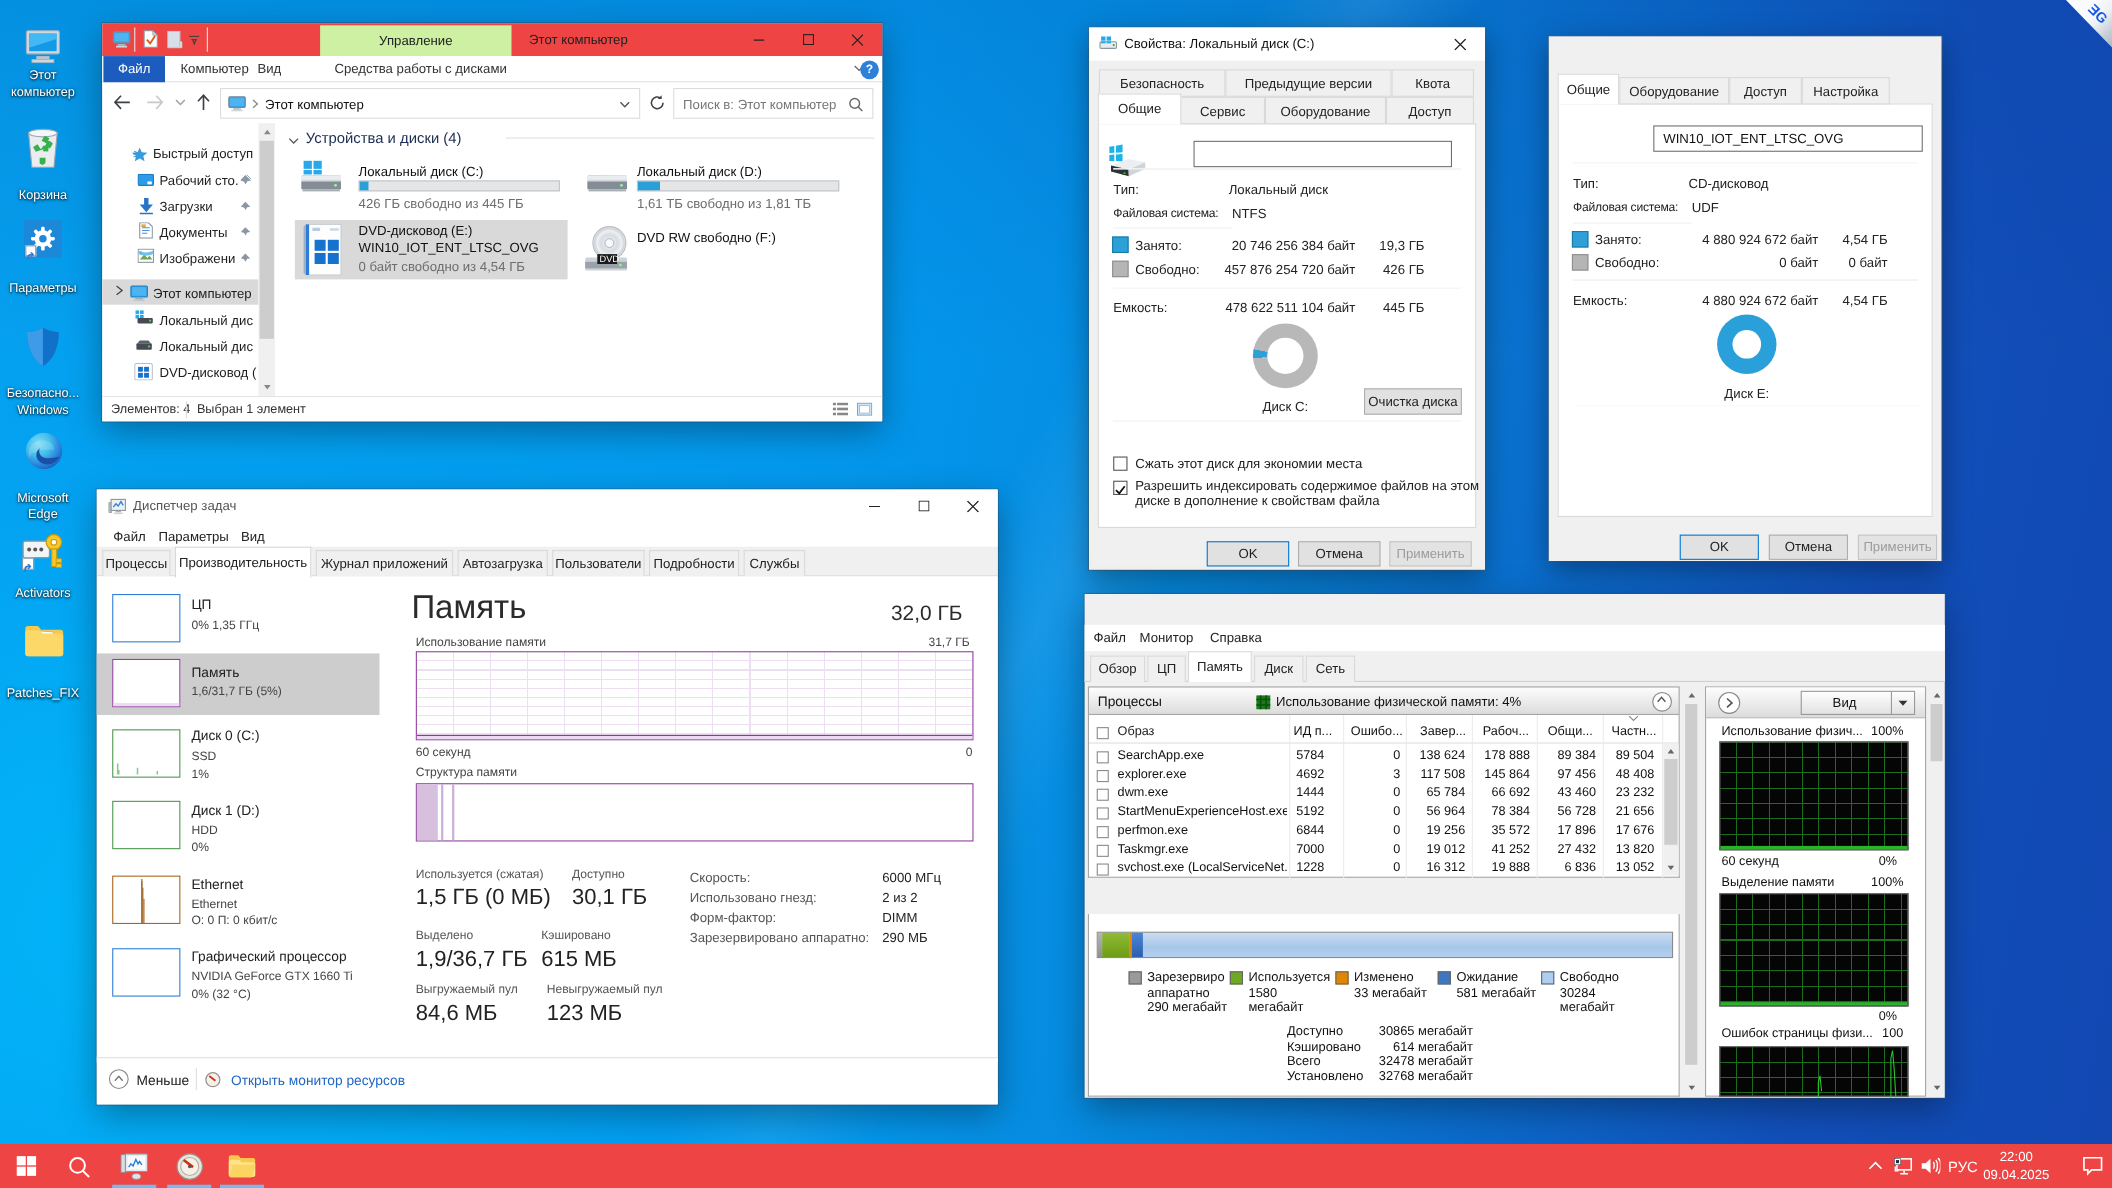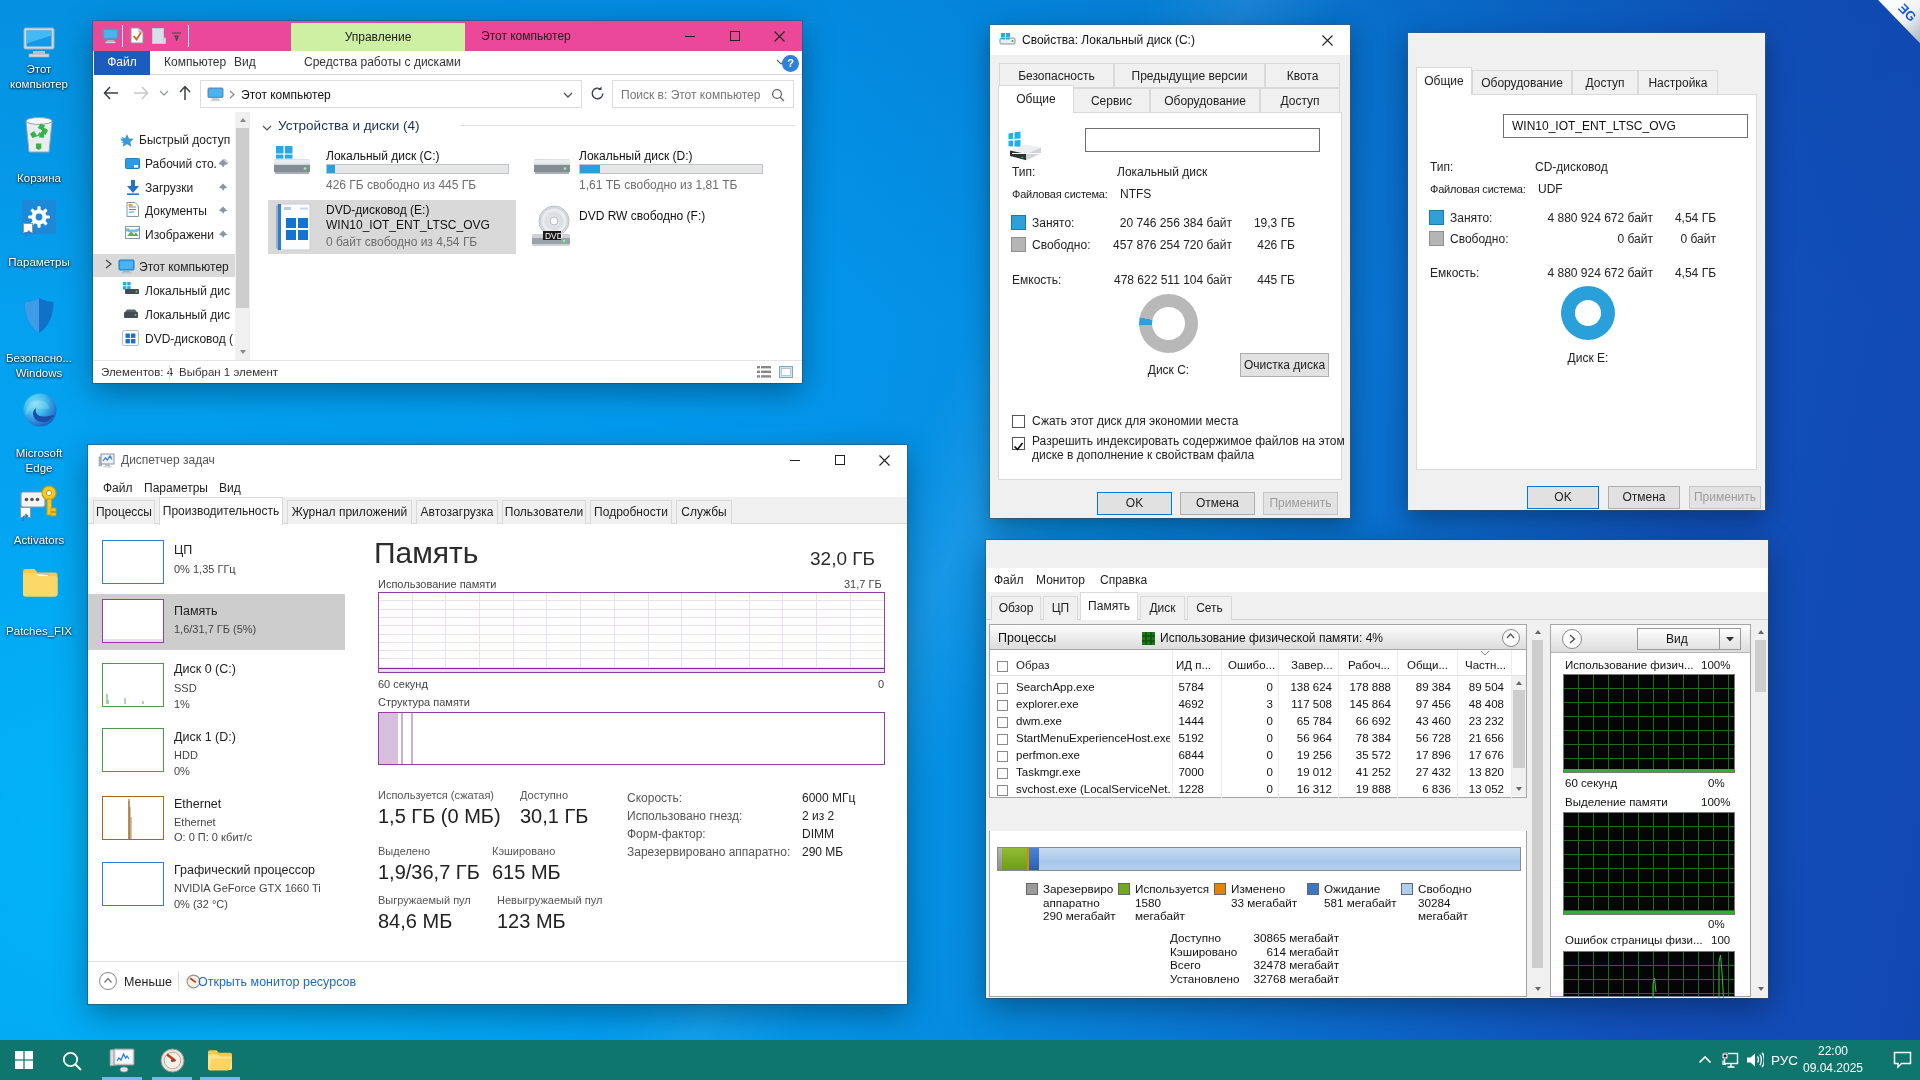--- a/index.html
+++ b/index.html
@@ -124,21 +124,21 @@
    <rect x="14" y="7" width="12" height="16" fill="#fdfdfb" stroke="#b9b39c" stroke-width=".8" transform="rotate(4 20 15)"></rect>
    <path d="M17 11h6M17 14h6M17 17h4" stroke="#9aa" stroke-width="1" transform="rotate(4 20 15)"></path>
    <path d="M1 27V8.5C1 7 2 6 3.5 6H14l2.5 2.8H33c1.4 0 2.5 1 2.5 2.5V27c0 1.5-1 2.5-2.5 2.5H3.5C2 29.5 1 28.5 1 27z" fill="#fbd867"></path>
    <path d="M1 27l4-14h31l-2.5 14c-.2 1.5-1 2.5-2.5 2.5H3.5C2 29.5 1 28.5 1 27z" fill="#fbd867" opacity="0"></path>
   </svg></div>
  <div class="dlbl" style="left:1px;top:624px">Patches_FIX</div>
 </div>
 
 <div class="win" id="explorer" style="left:93px;top:21px;width:709px;height:362px">
 
- <div class="abs" style="left:0;top:0;width:709px;height:30px;background:#ec4899">
+ <div class="abs" style="left:0;top:0;width:709px;height:30px;background:#ef4444">
   <svg class="abs" style="left:9px;top:7px" width="17" height="16" viewBox="0 0 17 16">
         <rect x="1" y="1" width="15" height="10" rx="1" fill="#3aa3e8" stroke="#7a8a96" stroke-width="1"></rect>
         <rect x="2.2" y="2.2" width="12.6" height="7.6" fill="#4db4f2"></rect>
         <rect x="5" y="12" width="7" height="1.6" fill="#aab6bf"></rect>
         <rect x="3.5" y="13.6" width="10" height="1.6" fill="#cfd6db"></rect>
       </svg>
   <div class="abs" style="left:29px;top:4px;width:1px;height:22px;background:#e4e4e4"></div>
   <svg class="abs" style="left:37px;top:6px" width="14" height="17" viewBox="0 0 14 17">
         <path d="M1 1h8l4 4v11H1z" fill="#fff" stroke="#8a97a0" stroke-width="1"></path>
         <path d="M9 1l4 4H9z" fill="#dfe6ea" stroke="#8a97a0" stroke-width=".8"></path>
@@ -542,21 +542,21 @@
  <div class="abs" style="left:0;top:516px;width:819px;height:43px;background:#fff;border-top:1px solid #e0e0e0">
   <div class="abs" style="left:11px;top:10px;width:18px;height:18px;border:1px solid #888;border-radius:50%"><svg width="16" height="16" viewBox="0 0 16 16">
           <path d="M4.5 9.5l3.5-4 3.5 4" fill="none" stroke="#777" stroke-width="1.3"></path>
         </svg></div>
   <div class="abs nw" style="left:36px;top:13px;font-size:12.5px;color:#222">Меньше</div>
   <div class="abs" style="left:90px;top:9px;width:1px;height:20px;background:#ddd"></div>
   <svg class="abs" style="left:98px;top:12px" width="15" height="15" viewBox="0 0 16 16">
         <circle cx="8" cy="8" r="6.8" fill="#f5f1e8" stroke="#97918f" stroke-width="1.2"></circle>
         <path d="M4.5 4.5L10.5 9" stroke="#cc3311" stroke-width="1.8"></path>
       </svg>
-  <div class="abs nw" style="left:110px;top:13px;font-size:12.5px;color:#2268c3">Открыть монитор ресурсов</div>
+  <div class="abs nw" style="left:122px;top:13px;font-size:12.5px;color:#2268c3">Открыть монитор ресурсов</div>
  </div>
 </div>
 <style>
 .ptab{position:absolute;height:25px;background:#f0f0f0;border:1px solid #d9d9d9;font-size:12px;color:#222;text-align:center;line-height:24px;white-space:nowrap}
 .pbtn{position:absolute;width:75px;height:23px;background:#e1e1e1;border:1px solid #adadad;font-size:12px;color:#222;text-align:center;line-height:21px}
 .psep{position:absolute;height:1px;background:#d0d0d0;border-bottom:1px solid #fff}
 .prl{position:absolute;font-size:12px;color:#222;white-space:nowrap}
 .prv{position:absolute;font-size:12px;color:#222;white-space:nowrap;text-align:right}
 </style>
 <div class="dlg" id="propc" style="left:990px;top:25px;width:360px;height:493px">
@@ -874,21 +874,21 @@
   <svg class="abs" style="left:3px;top:5px" width="8" height="6" viewBox="0 0 8 6">
         <path d="M1 5l3-4 3 4" fill="#666"></path>
       </svg>
   <div class="abs" style="left:1px;top:16px;width:11px;height:52px;background:#cdcdcd"></div>
   <svg class="abs" style="left:3px;top:362px" width="8" height="6" viewBox="0 0 8 6">
         <path d="M1 1l3 4 3-4" fill="#666"></path>
       </svg>
  </div>
 </div>
 
-<div class="abs" id="taskbar" style="left:0;top:1040px;width:1920px;height:40px;background:#0f766e">
+<div class="abs" id="taskbar" style="left:0;top:1040px;width:1920px;height:40px;background:#ef4444">
 
  <svg class="abs" style="left:15px;top:11px" width="18" height="18" viewBox="0 0 18 18">
       <g fill="#fff">
         <rect x="0" y="0" width="8.4" height="8.4"></rect>
         <rect x="9.6" y="0" width="8.4" height="8.4"></rect>
         <rect x="0" y="9.6" width="8.4" height="8.4"></rect>
         <rect x="9.6" y="9.6" width="8.4" height="8.4"></rect>
       </g>
     </svg>
 

